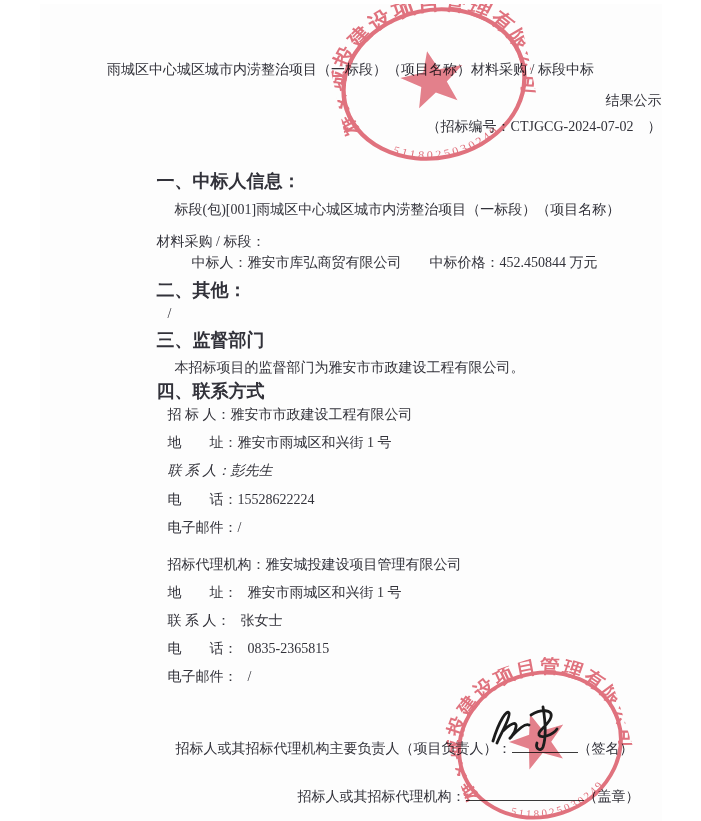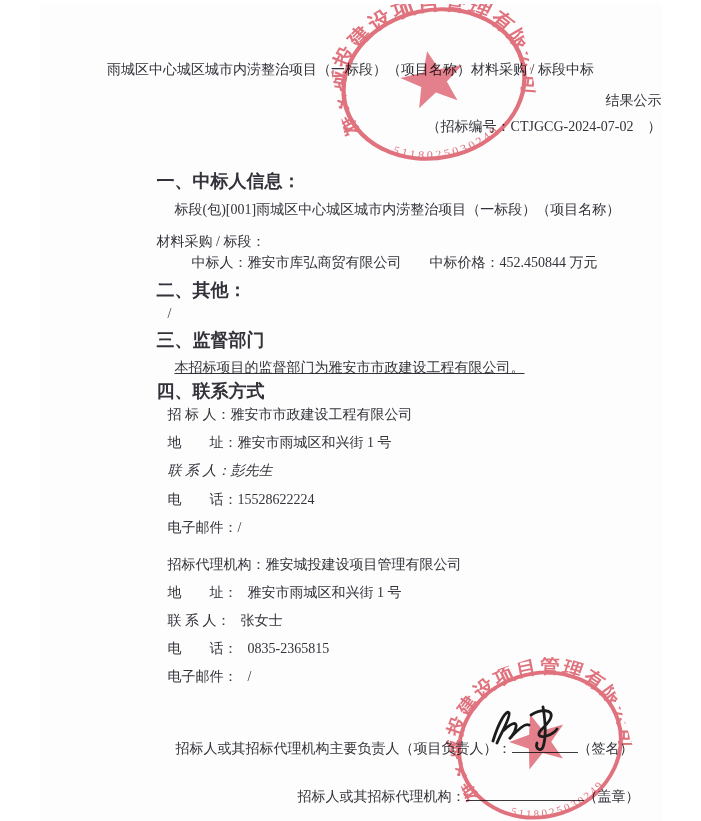--- a/index.html
+++ b/index.html
@@ -80,21 +80,21 @@
     </span>
     <span class="line" style="top:249px; left:390px;">
       <span>中标价格：</span><span>452.450844 万元</span>
     </span>
   </div>
 
   <div class="line heading" style="top:276px; left:117px;">二、其他：</div>
   <div class="line" style="top:300px; left:128px;">/</div>
 
   <div class="line heading" style="top:326px; left:117px;">三、监督部门</div>
-  <div class="line" style="top:354px; left:135px;text-decoration:underline;">本招标项目的监督部门为雅安市市政建设工程有限公司。</div>
+  <div class="line" style="top:354px; left:135px;">本招标项目的监督部门为雅安市市政建设工程有限公司。</div>
 
   <div class="line heading" style="top:377px; left:117px;">四、联系方式</div>
 
   <div class="line" style="top:401px; left:128px;">
     <span class="row-label">招 标 人：</span><span class="row-value">雅安市市政建设工程有限公司</span>
   </div>
   <div class="line" style="top:429px; left:128px;">
     <span class="row-label">地　　址：</span><span class="row-value">雅安市雨城区和兴街 1 号</span>
   </div>
   <div class="line" style="top:457px; left:128px;font-style:italic;">

